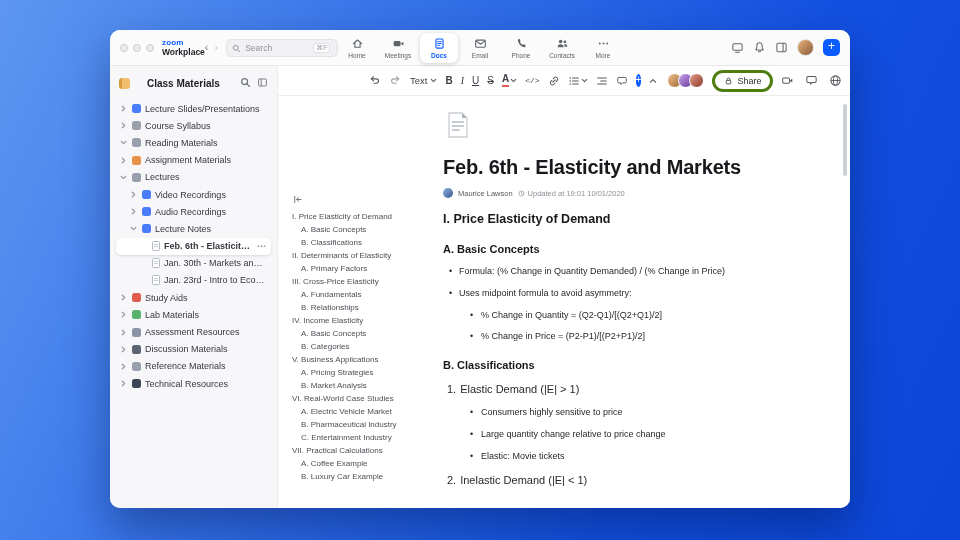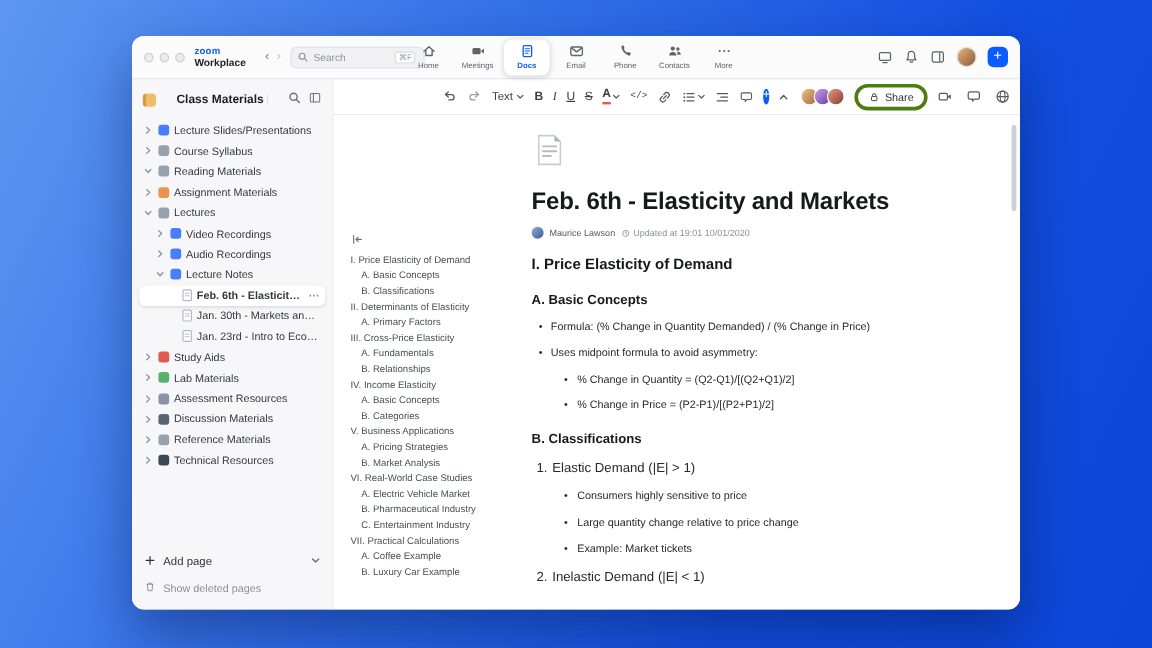--- a/index.html
+++ b/index.html
@@ -6,21 +6,21 @@
   html,body { width:960px; height:540px; overflow:hidden; font-family:"Liberation Sans", sans-serif; }
   .stage { position:relative; width:960px; height:540px;
     background: linear-gradient(115deg, #5d97f2 0%, #3472e8 35%, #1250e0 70%, #0b45d6 100%); }
   .window { position:absolute; left:110px; top:30px; width:740px; height:478px; background:#fff;
     border-radius:10px; box-shadow:0 20px 45px rgba(0,15,70,.4); overflow:hidden; }
 
   
   .titlebar { height:36px; background:#fbfbfc; border-bottom:1px solid #e7e7ea; display:flex; align-items:center; padding:0 10px; position:relative; }
   .traffic-lights { display:flex; gap:5px; margin-right:8px; }
   .tl-dot { width:8px; height:8px; border-radius:50%; background:#ececee; border:1px solid #cdcdd1; }
-  .brand { display:flex; flex-direction:column; line-height:1; margin-right:16px; }
+  .brand { display:flex; flex-direction:column; line-height:1; margin-right:0; }
   .brand-zoom { color:#0b5cff; font-weight:bold; font-size:8px; letter-spacing:.2px; }
   .brand-sub { font-size:8.5px; font-weight:bold; color:#1c1e22; margin-top:1px; }
   .nav-arrows { display:flex; gap:6px; color:#7c8187; font-size:11px; margin-right:8px; }
   .nav-arrow { cursor:pointer; line-height:1; }
   .nav-arrow.fwd { color:#c2c6cb; }
   .searchbox { display:flex; align-items:center; gap:4px; background:#f1f1f4; border:1px solid #e3e3e7;
     border-radius:5px; height:18px; padding:0 5px; width:112px; }
   .search-input { border:none; background:transparent; outline:none; font-size:8.5px; width:64px; color:#5d6268;
     font-family:"Liberation Sans", sans-serif; }
   .search-input::placeholder { color:#8f949b; }
@@ -372,44 +372,20 @@
             <div class="sb-row" style="padding-left: 4px;">
               <span class="chev">
                 <svg width="7" height="7" viewBox="0 0 8 8" style="transform:rotate(0deg)">
      <path d="M2.6 1.4 L5.4 4 L2.6 6.6" fill="none" stroke="#8f959c" stroke-width="1.3" stroke-linecap="round" stroke-linejoin="round"></path>
                 </svg>
               </span>
               <span class="folder-ic" style="background:#3e4552"></span>
               <span class="sb-label">Technical Resources</span>
             </div>
           </div>
-        <div class="sb-footer">
-          <div class="add-page">
-            <span>
-              <svg width="10" height="10" viewBox="0 0 14 14">
-                  <path d="M7 2.5 V11.5 M2.5 7 H11.5" stroke="#2e3237" stroke-width="1.4" stroke-linecap="round"></path>
-                </svg>
-            </span>
-            <span>Add page</span>
-            <span class="spacer"></span>
-            <span>
-              <svg width="8" height="8" viewBox="0 0 8 8">
-                  <path d="M1.4 2.8 L4 5.4 L6.6 2.8" fill="none" stroke="#6b7177" stroke-width="1.2" stroke-linecap="round" stroke-linejoin="round"></path>
-                </svg>
-            </span>
-          </div>
-          <div class="show-deleted">
-            <span>
-              <svg width="10" height="10" viewBox="0 0 14 14">
-                  <path d="M3 4 H11 M5.5 4 V2.8 H8.5 V4 M4 4 L4.6 11.5 H9.4 L10 4" fill="none" stroke="#8a8f96" stroke-width="1.1" stroke-linejoin="round"></path>
-                </svg>
-            </span>
-            <span>Show deleted pages</span>
-          </div>
-        </div>
       </aside>
 
       <section class="doc-area">
 
         <div class="toolbar">
           <span class="tb-ic">
             <svg width="13" height="13" viewBox="0 0 14 14">
                 <path d="M4.2 5.2 H9 Q11.2 5.2 11.2 7.6 Q11.2 10 8.8 10 H6.5" fill="none" stroke="#55595f" stroke-width="1.2" stroke-linecap="round"></path>
                 <path d="M6 2.8 L3.4 5.2 L6 7.4" fill="none" stroke="#55595f" stroke-width="1.2" stroke-linecap="round" stroke-linejoin="round"></path>
               </svg>
@@ -568,21 +544,21 @@
                 <div class="ch2">I. Price Elasticity of Demand</div>
                 <div class="ch3">A. Basic Concepts</div>
                 <div class="li lv1">Formula: (% Change in Quantity Demanded) / (% Change in Price)</div>
                 <div class="li lv1">Uses midpoint formula to avoid asymmetry:</div>
                 <div class="li lv2">% Change in Quantity = (Q2-Q1)/[(Q2+Q1)/2]</div>
                 <div class="li lv2">% Change in Price = (P2-P1)/[(P2+P1)/2]</div>
                 <div class="ch3">B. Classifications</div>
                 <div class="num"><span class="num-marker">1.</span><span>Elastic Demand (|E| &gt; 1)</span></div>
                 <div class="li lv2">Consumers highly sensitive to price</div>
                 <div class="li lv2">Large quantity change relative to price change</div>
-                <div class="li lv2">Example: Market tickets</div>
+                <div class="li lv2">Elastic: Movie tickets</div>
                 <div class="num"><span class="num-marker">2.</span><span>Inelastic Demand (|E| &lt; 1)</span></div>
               </div>
           </div>
 
           <span class="scroll-thumb"></span>
         </div>
       </section>
     </div>
   </div>
 </div>

